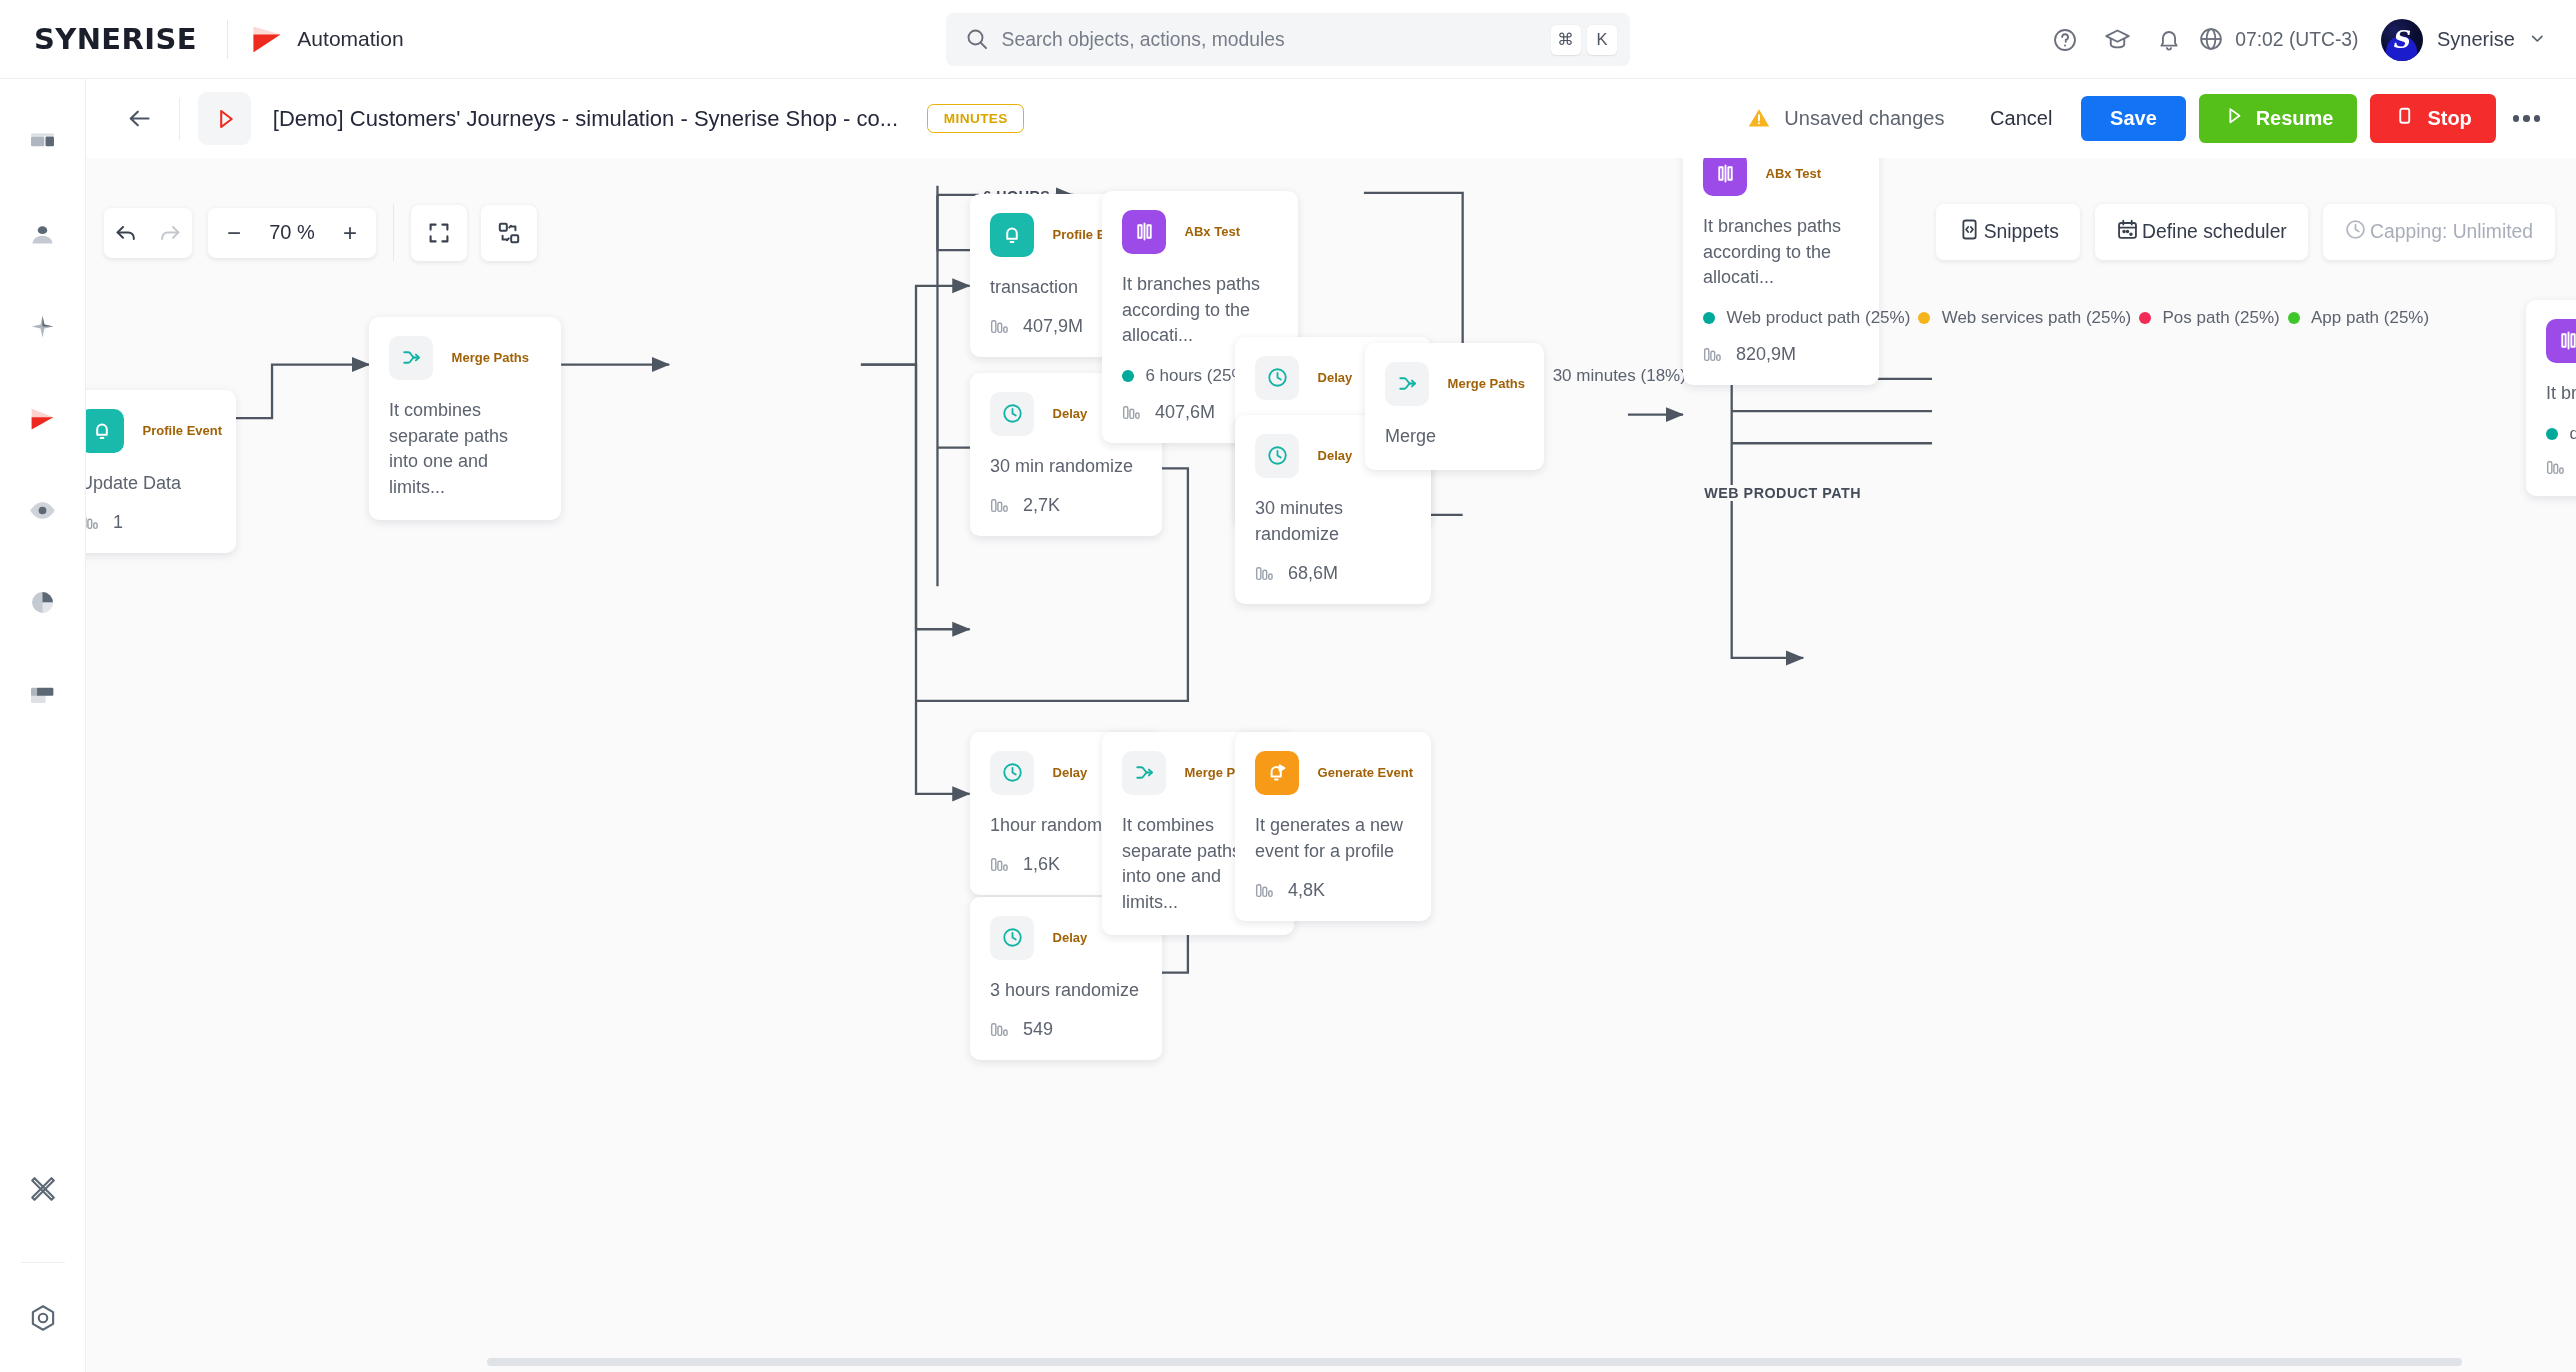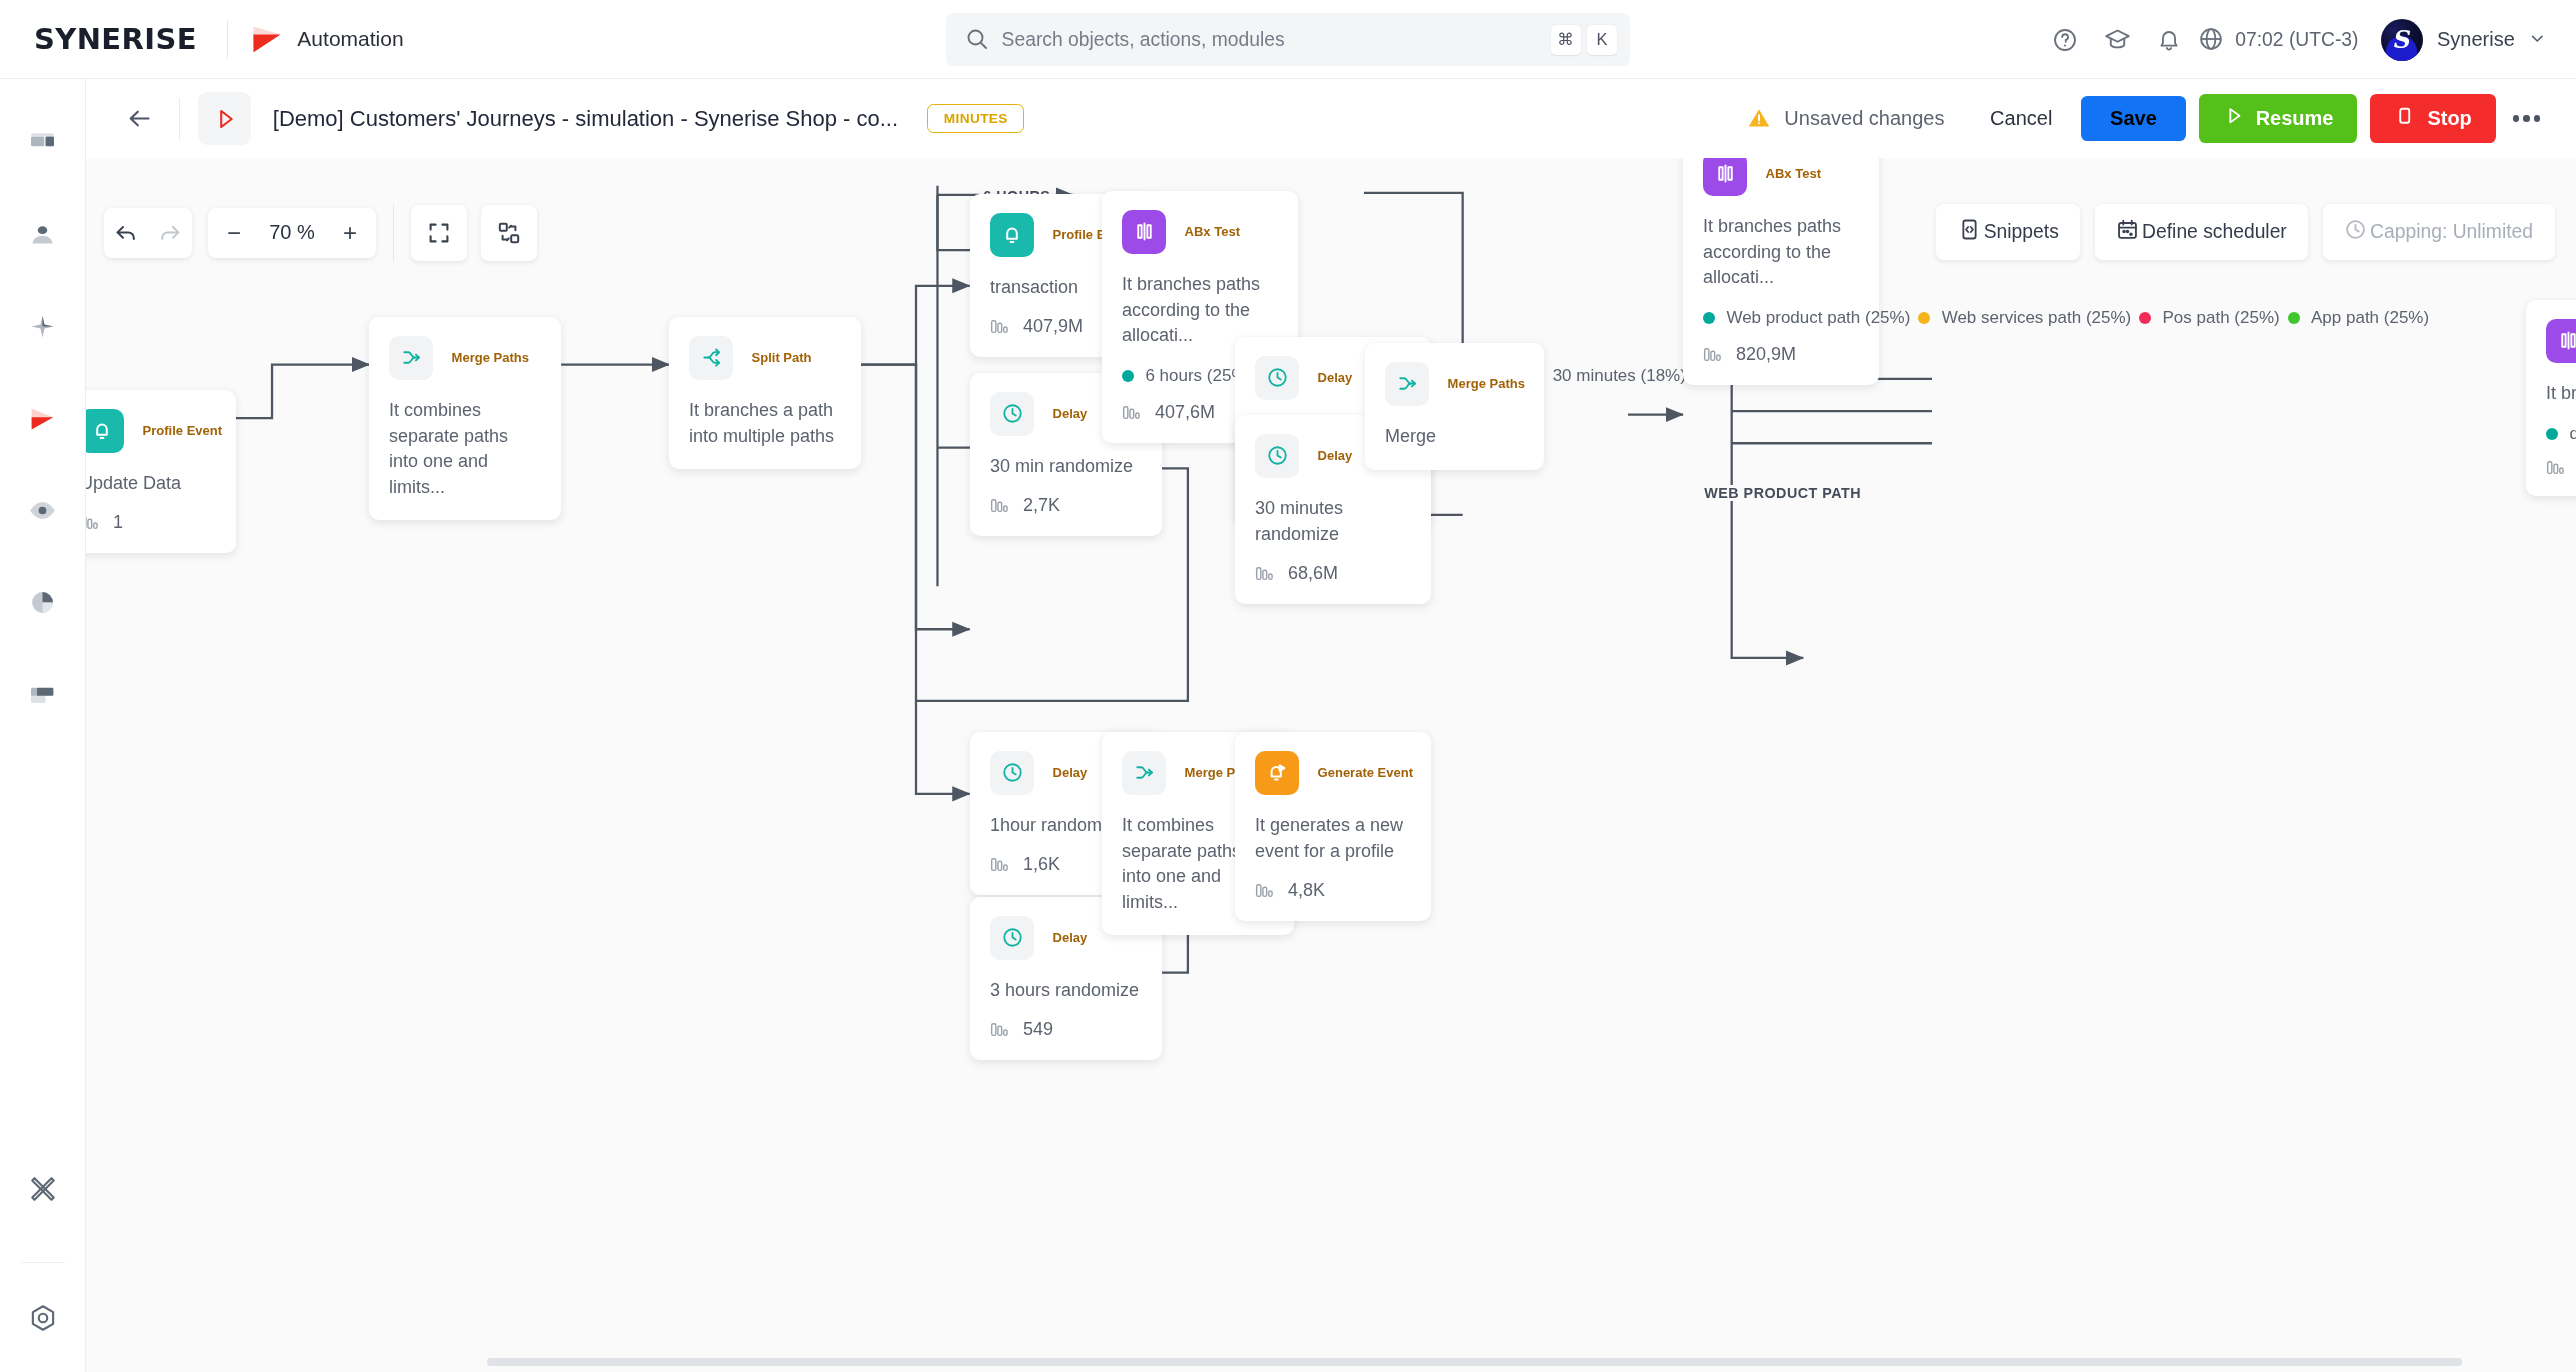--- a/index.html
+++ b/index.html
@@ -93,21 +93,21 @@
     white-space: nowrap; overflow: hidden; }
   .badge-paused {
     margin-left: 29px; padding: 5.7px 15.7px; border: 1.4px solid #e8b00b; color: #d9a400;
     border-radius: 6.4px; font-size: 13.6px; font-weight: 700; letter-spacing: 0.4px;
   }
   .ph-right { margin-left: auto; display: flex; align-items: center; padding-right: 26px; }
   .unsaved { display: flex; align-items: center; gap: 13px; margin-right: 30px; }
   .unsaved-text { font-size: 20px; color: #5d6470; }
   .btn { border: 0; border-radius: 6.4px; cursor: pointer; font-family: Liberation Sans, sans-serif; }
   .btn-cancel { background: transparent; color: #2c3240; font-size: 20px; padding: 10px 15.7px; margin-right: 13px; }
-  .btn-save { background: #1273f5; color: #000000; font-size: 20px; font-weight: 700; padding: 11.4px 29px; margin-right: 13px; }
+  .btn-save { background: #1273f5; color: #ffffff; font-size: 20px; font-weight: 700; padding: 11.4px 29px; margin-right: 13px; }
   .btn-resume { background: #55c01a; color: #fff; font-size: 20px; font-weight: 700; padding: 11.4px 24px;
     display: flex; align-items: center; gap: 11.4px; margin-right: 13px; }
   .btn-stop { background: #f42c2c; color: #fff; font-size: 20px; font-weight: 700; padding: 11.4px 24px;
     display: flex; align-items: center; gap: 11.4px; }
   .kebab { width: 47px; height: 47px; display: flex; align-items: center; justify-content: center; cursor: pointer; margin-left: 7.2px; }
   .kebab i { width: 6.4px; height: 6.4px; border-radius: 50%; background: #4d5464; display:block; margin: 0 2.1px; }
 
   
   .canvas {
     position: absolute; left: 86px; top: 157px; width: 2490px; height: 1215px;
@@ -434,34 +434,20 @@
               <path d="M4.5 6.5h4.2c3.2 0 3.2 5.5 6.4 5.5h4.4"></path>
                 <path d="M4.5 17.5h4.2c3.2 0 3.2-5.5 6.4-5.5"></path>
                 <path d="M16.6 9 L19.8 12 L16.6 15"></path>
             </svg>
           </div>
           <div class="node-title">Merge Paths</div>
         </div>
         <div class="node-desc">It combines separate paths into one and limits...</div>
       </div>
 
-      <div class="node" style="left:583px; top:160px; width:192px;">
-        <div class="node-head">
-          <div class="node-ic ic-grey">
-            <svg width="23" height="23" viewBox="0 0 24 24" fill="none" stroke="#11b3a4" stroke-width="2" stroke-linecap="round" stroke-linejoin="round">
-              <path d="M19.5 6.5h-4.2c-3.2 0-3.2 5.5-6.4 5.5H4.5"></path>
-                <path d="M19.5 17.5h-4.2c-3.2 0-3.2-5.5-6.4-5.5"></path>
-                <path d="M16.8 3.6 L19.9 6.6 L16.8 9.6"></path>
-                <path d="M16.8 14.5 L19.9 17.5 L16.8 20.5"></path>
-            </svg>
-          </div>
-          <div class="node-title">Split Path</div>
-        </div>
-        <div class="node-desc">It branches a path into multiple paths</div>
-      </div>
 
       <div class="node" style="left:884px; top:37px; width:192px;">
         <div class="node-head">
           <div class="node-ic ic-teal">
             <svg width="24" height="24" viewBox="0 0 24 24" fill="none" stroke="#fff" stroke-width="2" stroke-linejoin="round">
               <path d="M7.2 10.4a4.8 4.8 0 0 1 9.6 0v5.4H7.2z"></path>
                 <path d="M10.6 19h2.8" stroke-linecap="round"></path>
             </svg>
           </div>
           <div class="node-title">Profile Event</div>

